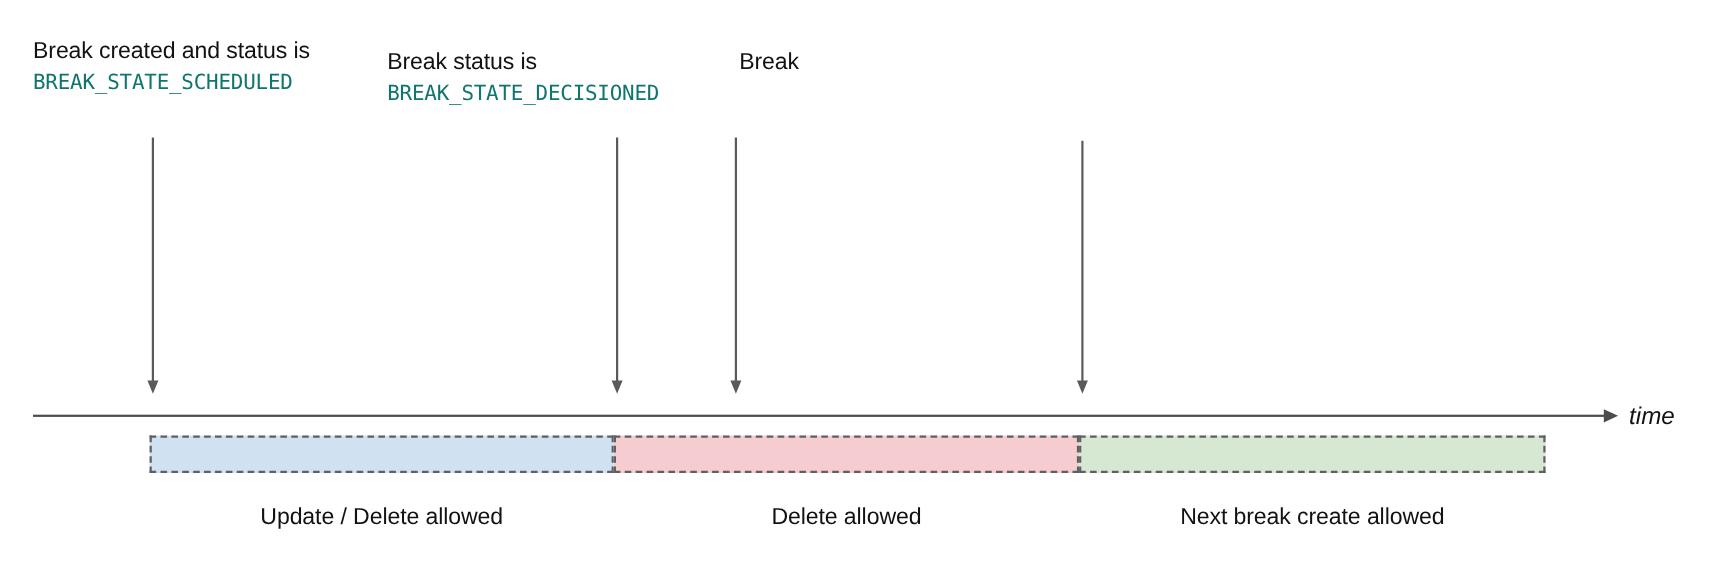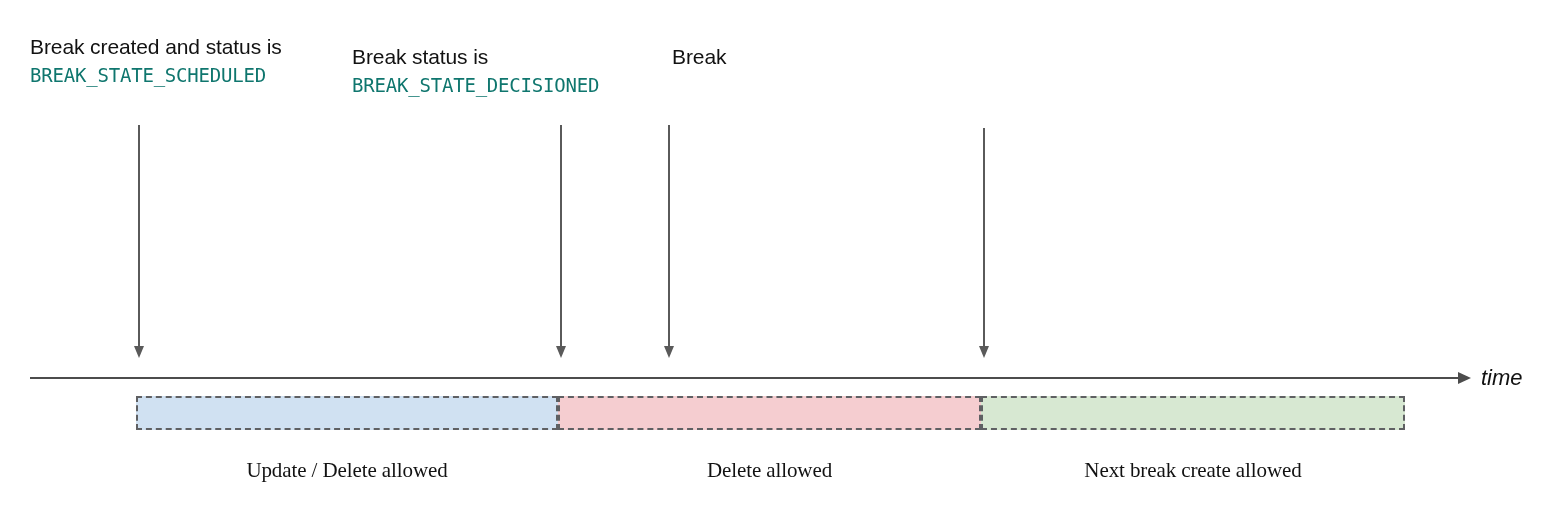--- a/index.html
+++ b/index.html
@@ -122,21 +122,21 @@
     height: 34px;
     box-sizing: border-box;
     border: 2px dashed #5f6063;
   }
 
   
   .phase-caption {
     position: absolute;
     top: 458px;
     text-align: center;
-    font-family: Liberation Serif, serif;
+    font-family: Liberation Sans, sans-serif;
     font-size: 21px;
     letter-spacing: -0.1px;
     color: #121212;
     white-space: nowrap;
   }
 </style>
 </head>
 <body>
 
 <div id="diagram">

